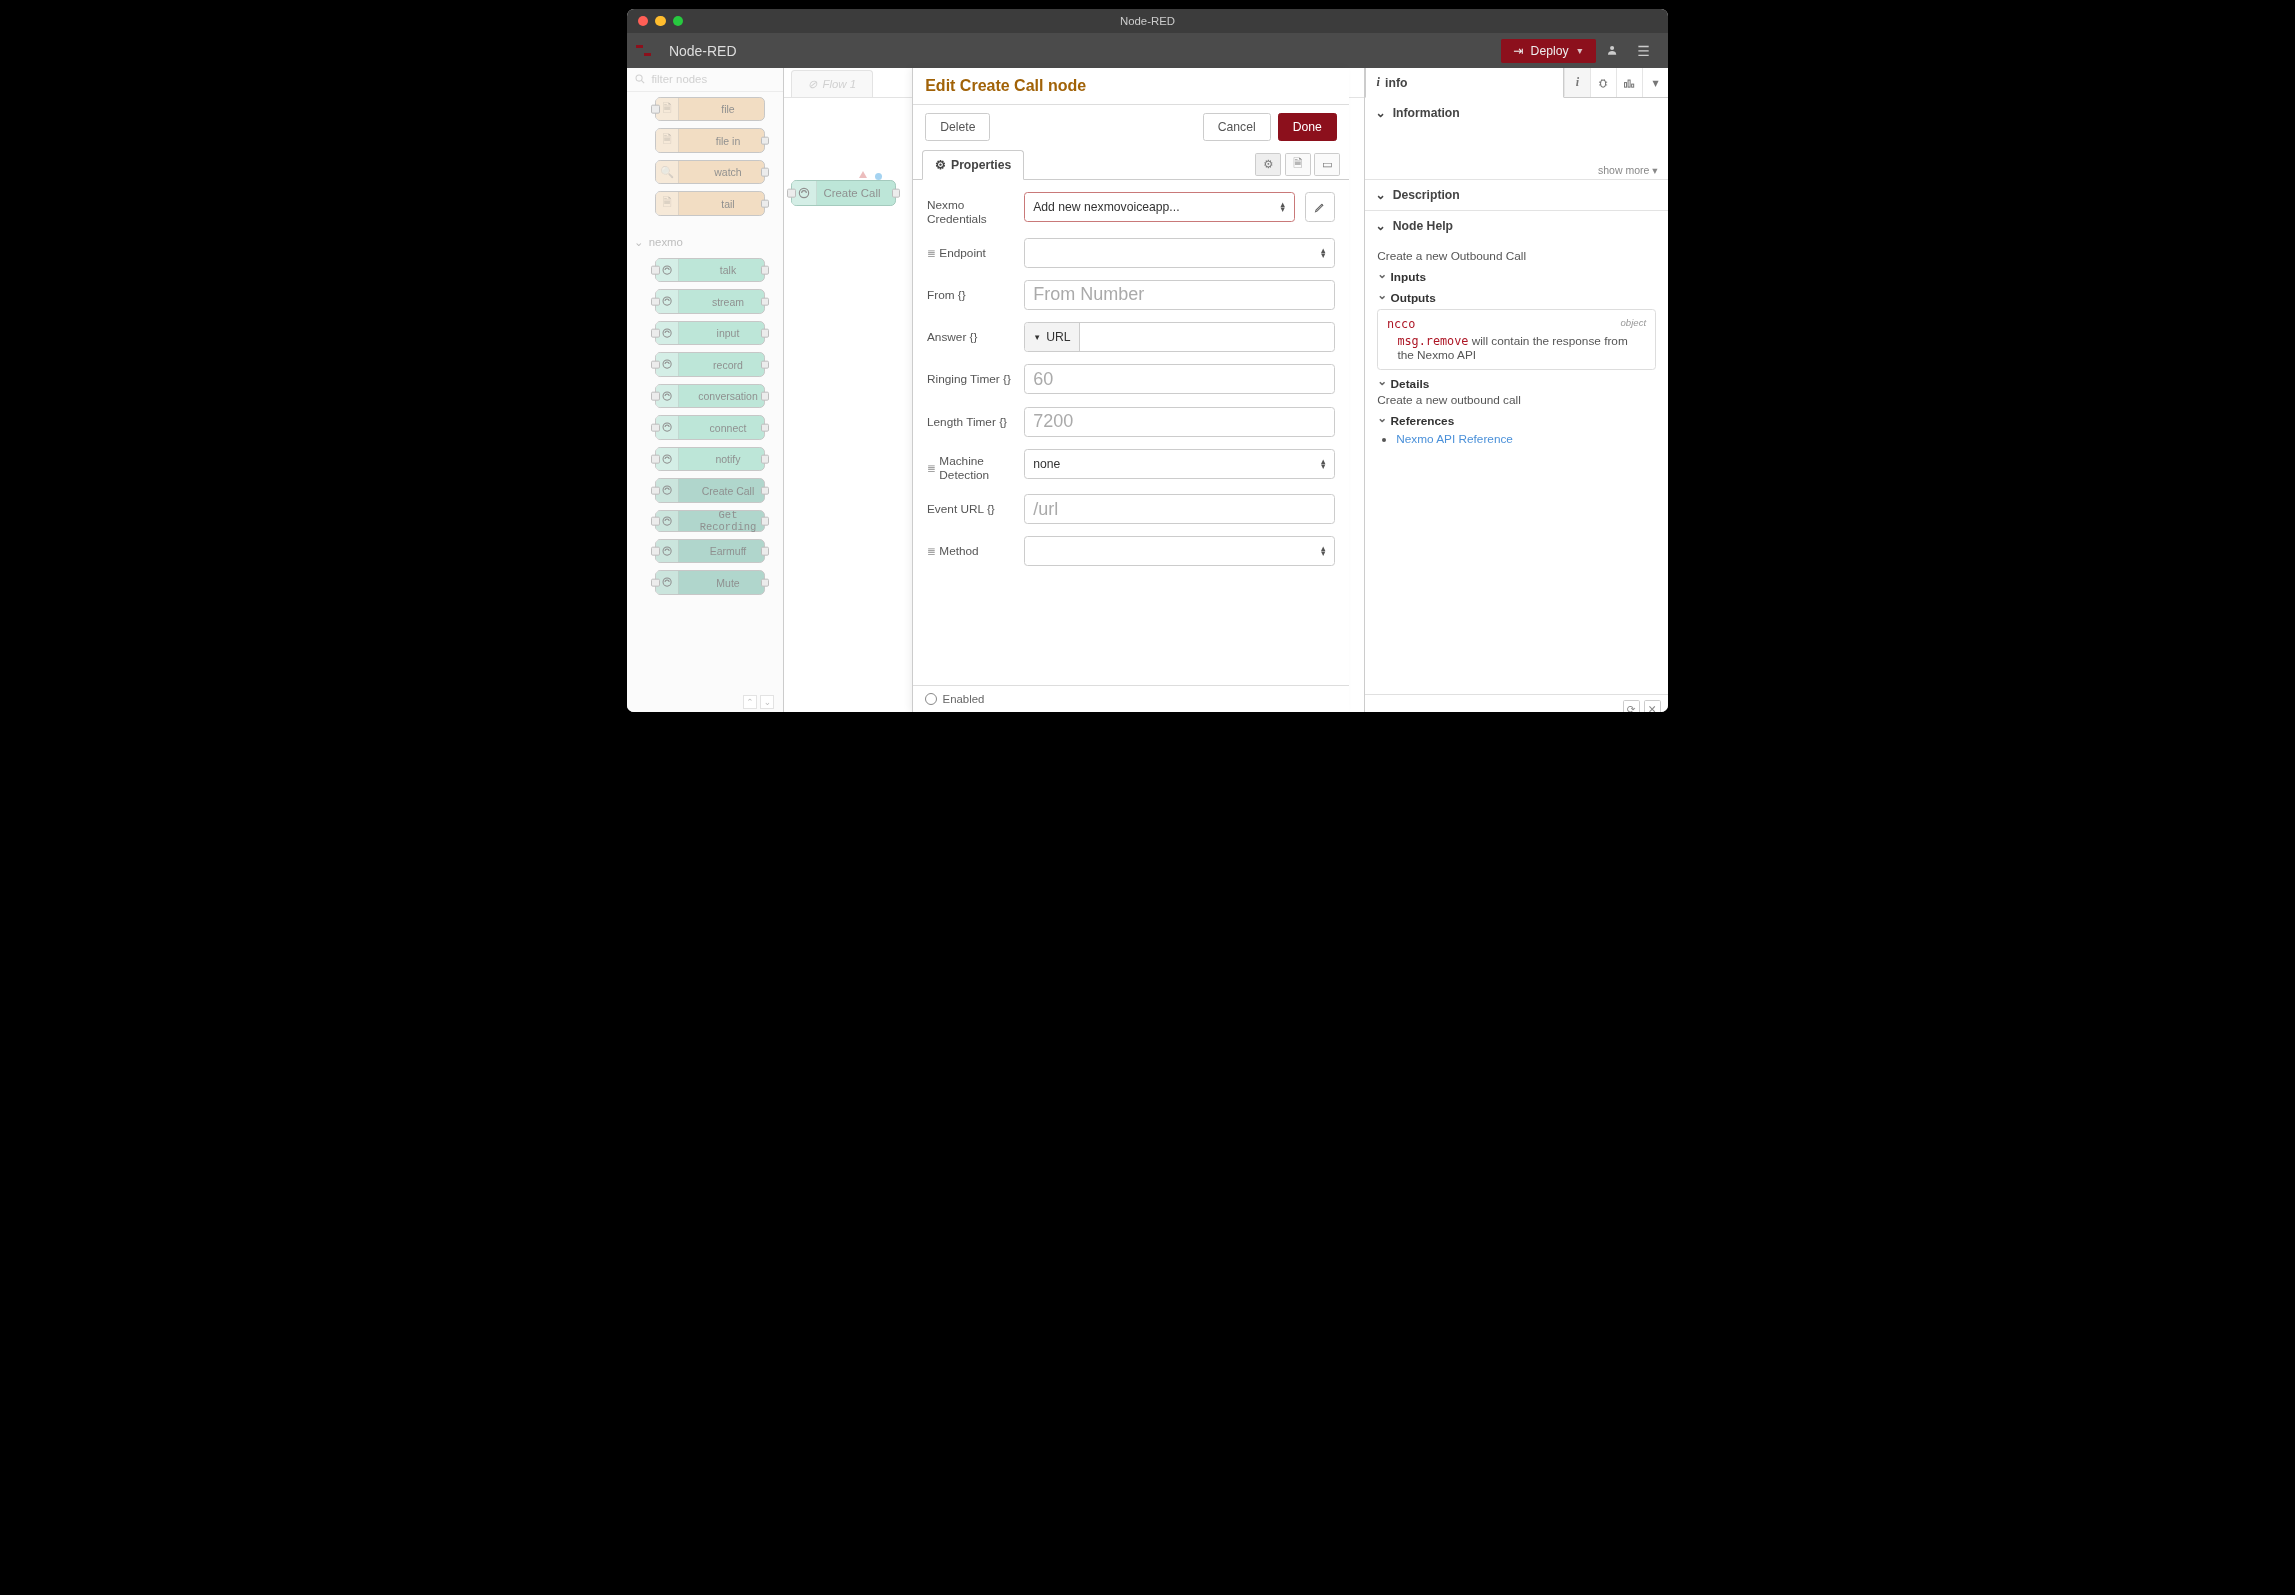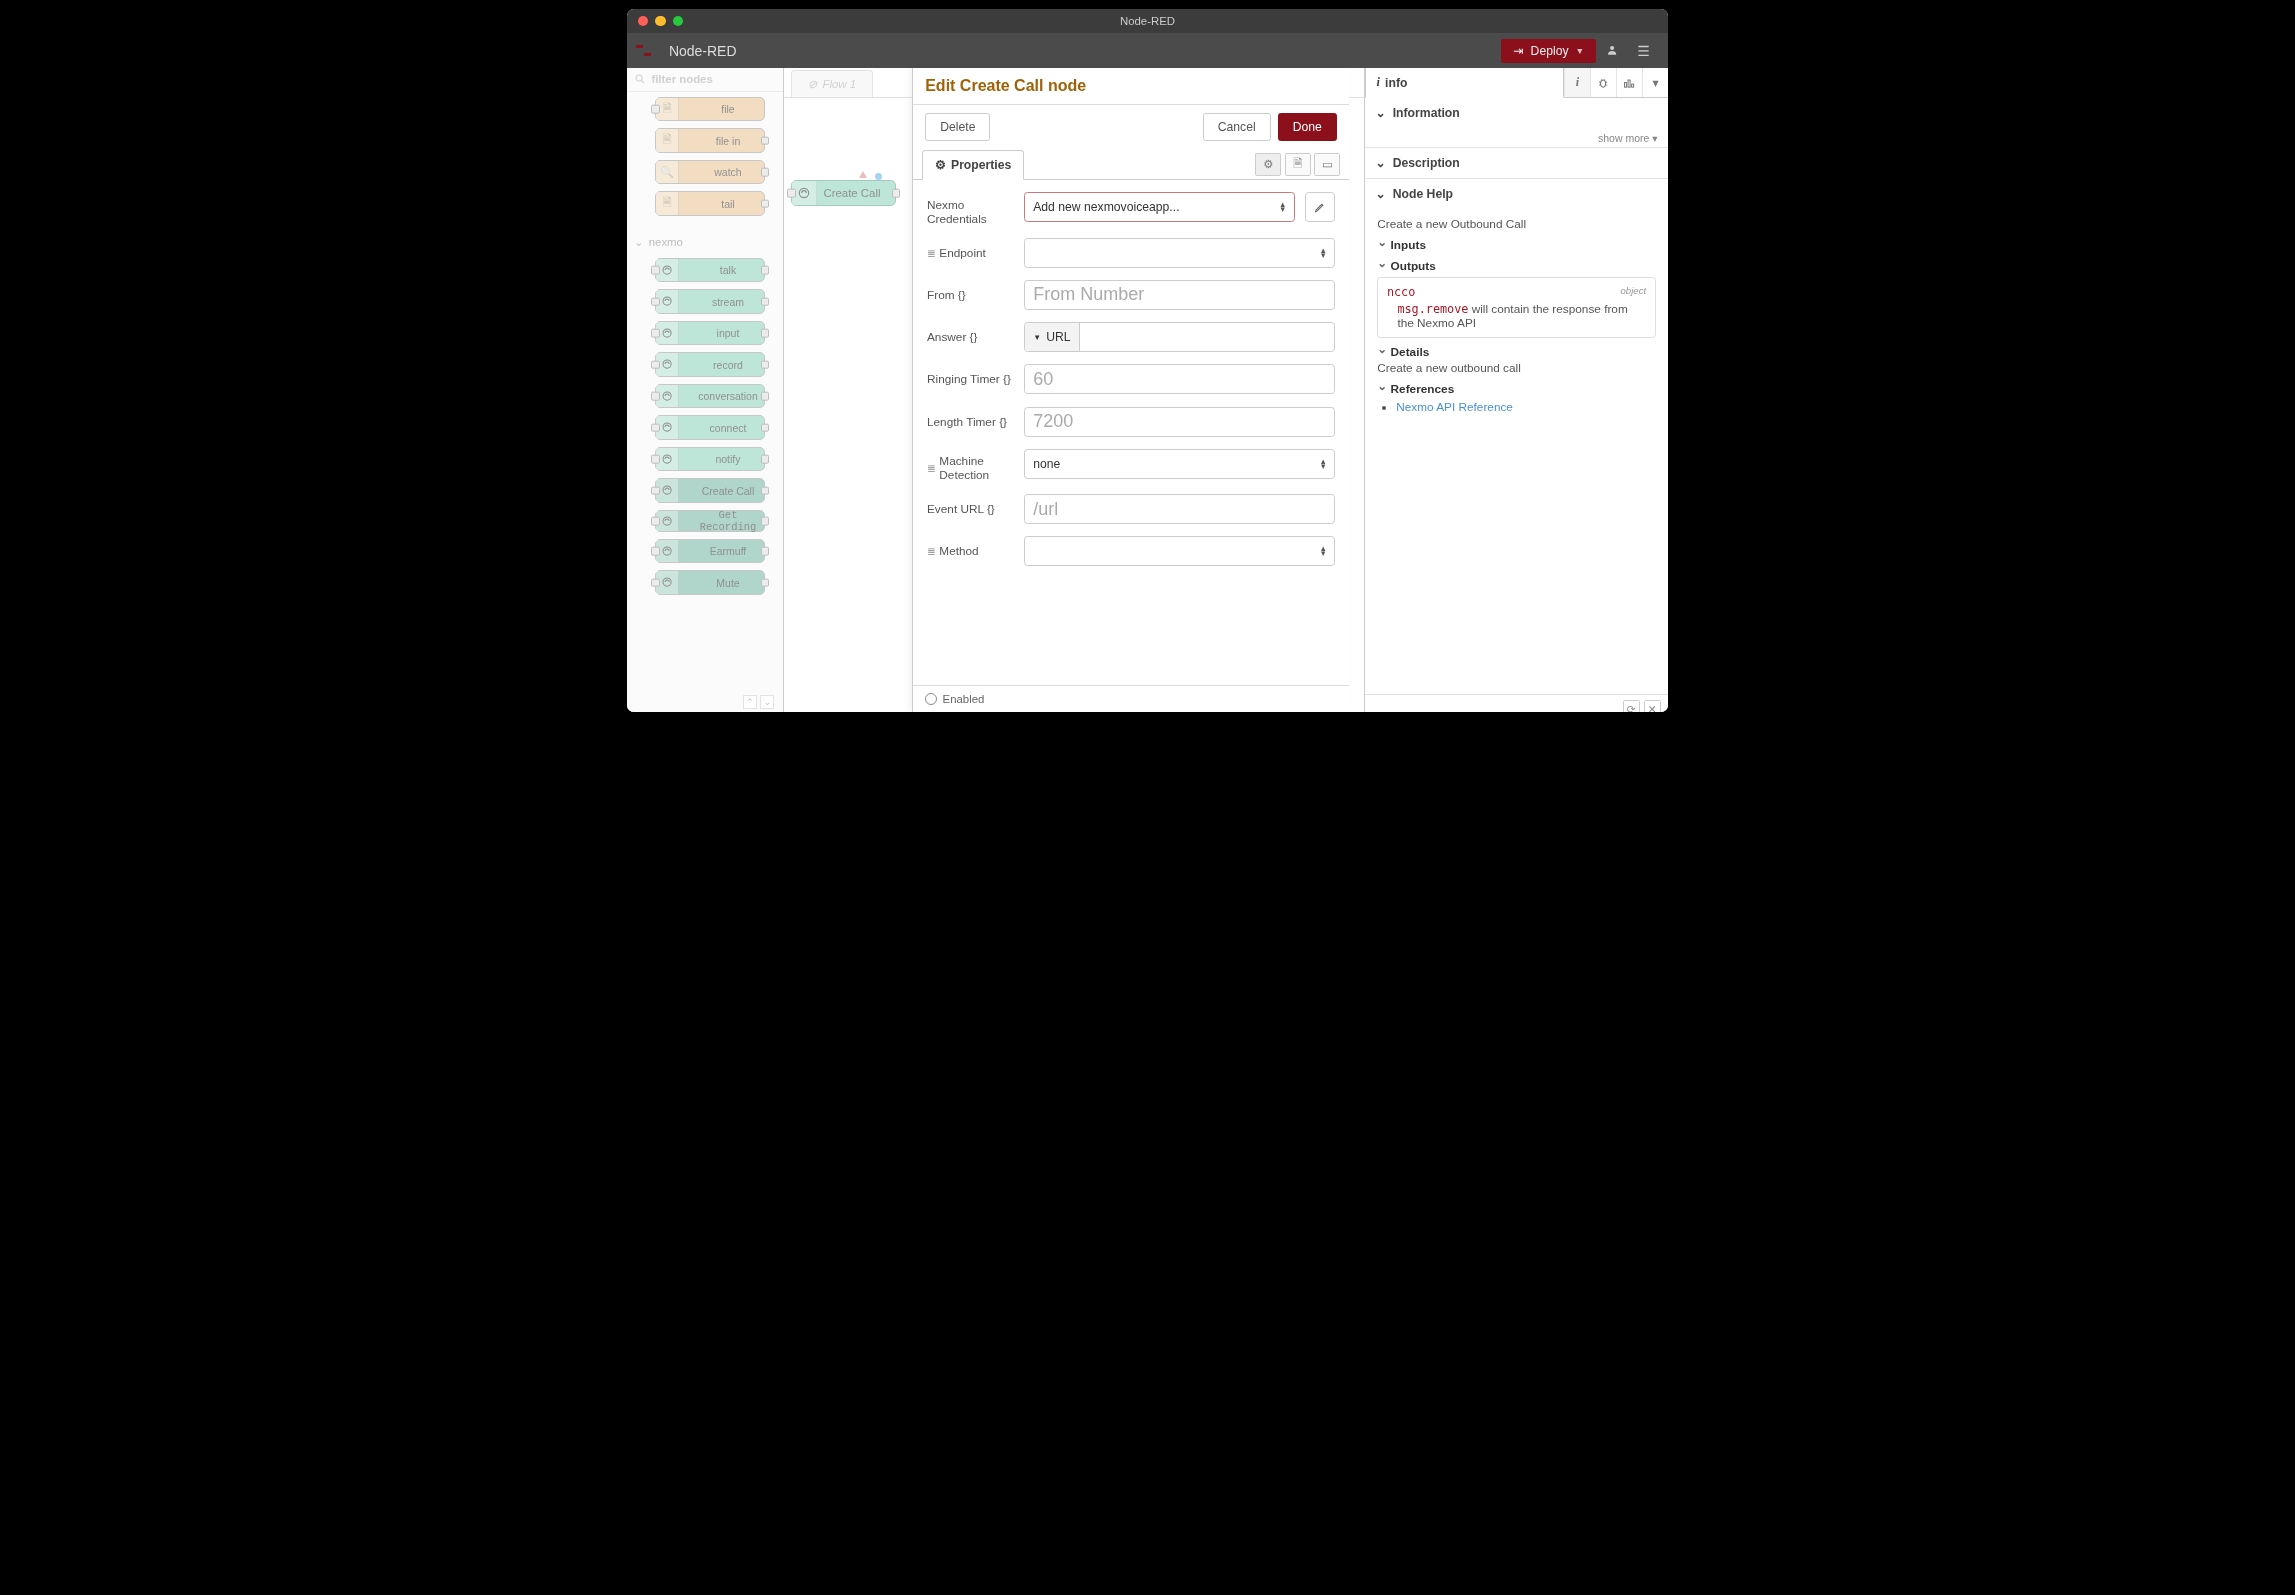--- a/index.html
+++ b/index.html
@@ -19,21 +19,21 @@
 .brand-icon::before { left: 0; }
 .brand-icon::after { left: 8.7px; top: 9.6px; }
 .t-spacer { flex: 1; }
 .deploy { background: #8c101c; color: #eee; padding: 5.2px 12.2px; border-radius: 1.7px; display: flex; align-items: center; gap: 7px; cursor: pointer; }
 .deploy .chev { font-size: 8.7px; opacity: .8; }
 .tb-icon { width: 31.5px; color: #ccc; text-align: center; font-size: 14px; cursor: pointer; }
 
 .main { display: flex; height: 644px; position: relative; }
 .palette { width: 157px; background: #f7f7f7; border-right: 0.9px solid #ccc; position: relative; }
 .overlay-dim { position: absolute; inset: 0; background: rgba(255,255,255,.45); z-index: 3; pointer-events: none; }
-.filter { padding: 5.2px 7px; border-bottom: 0.9px solid #ddd; color: #aaa; font-size: 11.4px; display: flex; align-items: center; gap: 5.2px; font-weight: bold; }
+.filter { padding: 5.2px 7px; border-bottom: 0.9px solid #ddd; color: #aaa; font-size: 11.4px; display: flex; align-items: center; gap: 5.2px; }
 .plist { padding: 5.2px 7px; }
 .pnode { margin: 0 0 7px 28px; width: 114px; height: 24.5px; border-radius: 5.2px; border: 0.9px solid #999; display: flex; align-items: center; font-size: 11.4px; position: relative; color: #333; }
 .pnode .ic { width: 23px; height: 100%; display: flex; align-items: center; justify-content: center; border-right: 0.9px solid rgba(0,0,0,.18); background: rgba(255,255,255,.35); color: rgba(0,0,0,.4); }
 .pnode .lab { flex: 1; text-align: center; padding: 0 3.5px; font-size: 10.5px; margin-left: 13px; }
 .port { width: 8.7px; height: 8.7px; background: #ddd; border: 0.9px solid #888; border-radius: 1.7px; position: absolute; }
 .port.l { left: -5.2px; top: 50%; transform: translateY(-50%); }
 .port.r { right: -5.2px; top: 50%; transform: translateY(-50%); }
 .tan { background: #e7c292; }
 .green { background: #87d2b8; }
 .teal { background: #6fb5a2; }
@@ -81,21 +81,21 @@
 .sb-tab { padding: 7px 10.5px; font-size: 12.2px; color: #444; display: flex; align-items: center; gap: 5.2px; border: 0.9px solid #ccc; border-top: none; border-bottom: 0.9px solid #fff; margin-bottom: -0.9px; flex: 1; font-weight: 600; }
 .sb-icons { display: flex; }
 .sb-icons span { width: 26px; display: flex; align-items: center; justify-content: center; border-left: 0.9px solid #e5e5e5; color: #777; cursor: pointer; font-size: 12.2px; }
 .sb-icons span.active { background: #f5f5f5; border-bottom: 0.9px solid #f5f5f5; }
 .sb-sec { border-bottom: 0.9px solid #e3e3e3; }
 .sb-sec-h { padding: 7.9px 10.5px; font-weight: 600; font-size: 12.2px; color: #444; display: flex; align-items: center; gap: 7px; cursor: pointer; }
 .sb-table { width: 100%; border-collapse: collapse; font-size: 11.4px; }
 .sb-table td { padding: 7px 10.5px; border-top: 0.9px solid #eee; }
 .sb-table td:first-child { width: 79px; background: #fafafa; color: #555; }
 .node-id { color: #ad1625; }
-.showmore { text-align: right; padding: 3.5px 10.5px; font-size: 10.5px; color: #888; cursor: pointer; }
+.showmore { text-align: right; padding: 3.5px 10.5px; font-size: 10.5px; color: #888; cursor: pointer; margin-top: 32px; }
 .sb-body { padding: 8.7px 12.2px; font-size: 11.8px; color: #555; }
 .sb-sub { margin: 7px 0 1.7px; font-weight: 600; color: #333; display: flex; align-items: center; gap: 3.5px; }
 .sb-sub::before { content: '⌄'; transform: translateY(-2.6px); color: #666; }
 .msgbox { border: 0.9px solid #ddd; border-radius: 3.5px; padding: 7px 8.7px; margin-top: 3.5px; }
 .msgbox .k1 { color: #ad1625; font-family: monospace; }
 .msgbox .obj { float: right; font-style: italic; color: #999; font-size: 9.6px; }
 .msgbox .k2 { color: #ad1625; font-family: monospace; }
 .ref { list-style: disc; margin: 3.5px 0 5.2px 19px; }
 .ref a { color: #4a90d9; text-decoration: none; }
 .sb-tip { margin-top: auto; border-top: 0.9px solid #e0e0e0; padding: 8.7px 10.5px; position: relative; }

